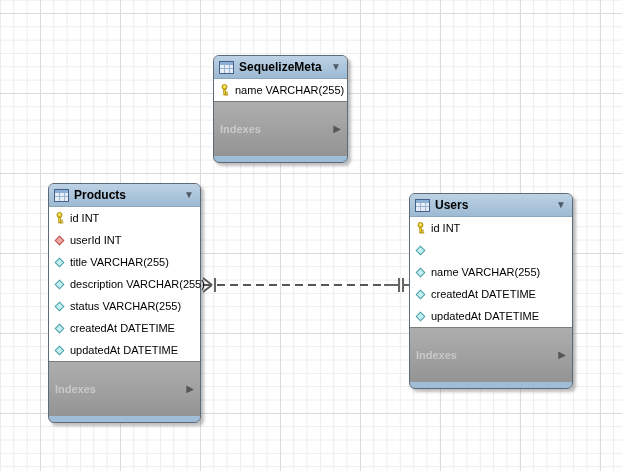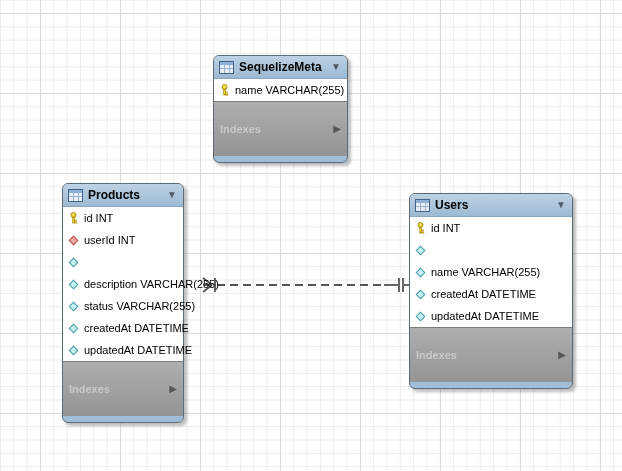--- a/index.html
+++ b/index.html
@@ -92,21 +92,21 @@
             </svg>
           </span>
           <span>name VARCHAR(255)</span>
         </div>
       </div>
       <div class="tbl-footer">
         <span>Indexes</span>
         <span class="footer-arrow">▶</span>
       </div>
     </div>
-    <div class="table-figure" style="left: 62px; top: 183px; width: 122px;">
+    <div class="table-figure" style="left: 48px; top: 183px; width: 153px;">
       <div class="tbl-header">
         <span style="display: flex;">
           <svg width="15" height="13" viewBox="0 0 15 13">
             <rect x="0.5" y="0.5" width="14" height="12" fill="#e7eef7" stroke="#44618c"></rect>
             <rect x="1" y="1" width="13" height="3" fill="#8cb0d6"></rect>
             <line x1="5.5" y1="4" x2="5.5" y2="12" stroke="#9ab4d2" stroke-width="1"></line>
             <line x1="10.5" y1="4" x2="10.5" y2="12" stroke="#9ab4d2" stroke-width="1"></line>
             <line x1="1" y1="7.5" x2="14" y2="7.5" stroke="#9ab4d2" stroke-width="1"></line>
           </svg>
         </span>
@@ -129,20 +129,21 @@
         <div class="tbl-row">
           <span class="icon-cell">
             <span class="diamond d-fk"></span>
           </span>
           <span>userId INT</span>
         </div>
         <div class="tbl-row">
           <span class="icon-cell">
             <span class="diamond d-col"></span>
           </span>
+          <span>title VARCHAR(255)</span>
         </div>
         <div class="tbl-row">
           <span class="icon-cell">
             <span class="diamond d-col"></span>
           </span>
           <span>description VARCHAR(255)</span>
         </div>
         <div class="tbl-row">
           <span class="icon-cell">
             <span class="diamond d-col"></span>

